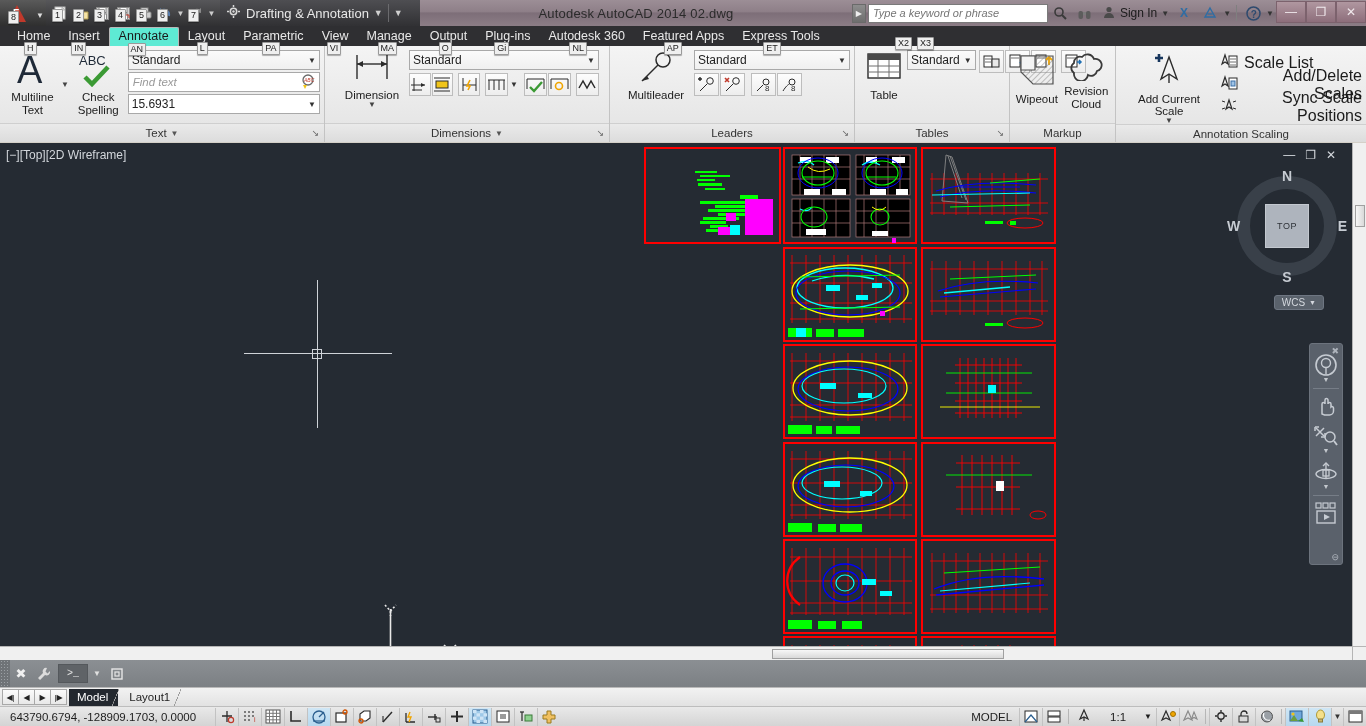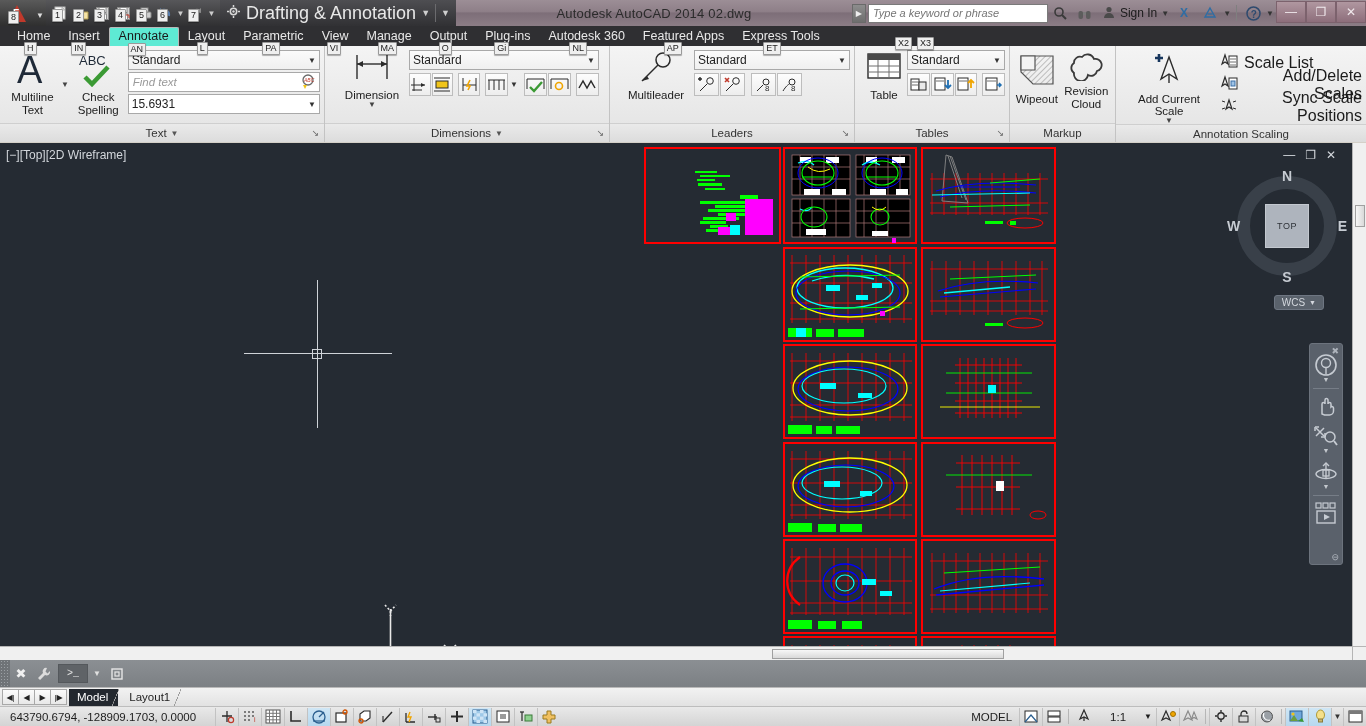--- a/index.html
+++ b/index.html
@@ -20,21 +20,21 @@
     background:linear-gradient(to bottom,#5a5a5a,#2f2f2f); color:#ddd; font-size:8px; padding-bottom:6px;}
   .qat { height:26px; display:flex; align-items:center; gap:1px; padding:0 4px;
     background:linear-gradient(to bottom,#57575a,#303032); }
   .qicon { width:20px; height:20px; position:relative; display:flex;align-items:center;justify-content:center; }
   .qicon svg { display:block; }
   .keytip { position:absolute; background:#efefef; border:1px solid #9a9a9a; color:#222;
     font-size:9px; line-height:11px; padding:0 2px; border-radius:1px; z-index:40;
     box-shadow:0 1px 1px rgba(0,0,0,.3); white-space:nowrap; }
   .wsbox { height:26px; display:flex; align-items:center; gap:5px; padding:0 6px;
     background:linear-gradient(to bottom,#4e4e52,#313134); min-width:200px; }
-  .wsbox .lbl { color:#e8e8e8; font-size:18px; }
+  .wsbox .lbl { color:#e8e8e8; font-size:13px; }
   .wsarrow { color:#cfcfcf; font-size:9px; }
   .titletext { flex:1; text-align:center; color:#2b2b2b; font-size:13px; letter-spacing:.2px; }
   .infocenter { display:flex; align-items:center; gap:2px; padding-right:2px; }
   .searchbox { width:180px; height:19px; background:#fff; border:1px solid #7a7a7a;
     display:flex; align-items:center; padding:0 4px; }
   .searchbox input { border:0; outline:0; width:100%; font-style:italic; color:#9a9a9a; font-size:11px;
     font-family:"Liberation Sans",sans-serif; background:transparent; }
   .icbtn { width:22px;height:22px;display:flex;align-items:center;justify-content:center; }
   .signin { display:flex;align-items:center;gap:4px;color:#1b1b1b;font-size:12px;padding:0 4px; }
   .winctl { display:flex; height:26px; }
@@ -567,21 +567,21 @@
             <g stroke="#6f6f6f">
                 <line x1="4" y1="15" x2="36" y2="15"></line>
                 <line x1="4" y1="21" x2="36" y2="21"></line>
                 <line x1="14" y1="9" x2="14" y2="27"></line>
                 <line x1="25" y1="9" x2="25" y2="27"></line>
               </g>
           </svg>
         </span>
         <span class="lbl">Table</span>
       </div>
-      <div style="display:flex;flex-direction:column;gap:3px;width:98px;padding-top:1px;position:relative;">
+      <div style="display:flex;flex-direction:row;gap:3px;width:98px;padding-top:1px;position:relative;">
         <span class="keytip" style="left:-12px;top:-12px;">X2</span>
         <span class="keytip" style="left:10px;top:-12px;">X3</span>
         <div class="combo gray">
           <span class="cv">Standard</span>
           <span class="ca">▼</span>
         </div>
         <div class="smallrow">
           <div class="sbtn framed">
             <svg width="19" height="17" viewBox="0 0 19 17">
                 <rect x="2" y="3" width="8" height="11" fill="#fff" stroke="#2b2b2b"></rect>

